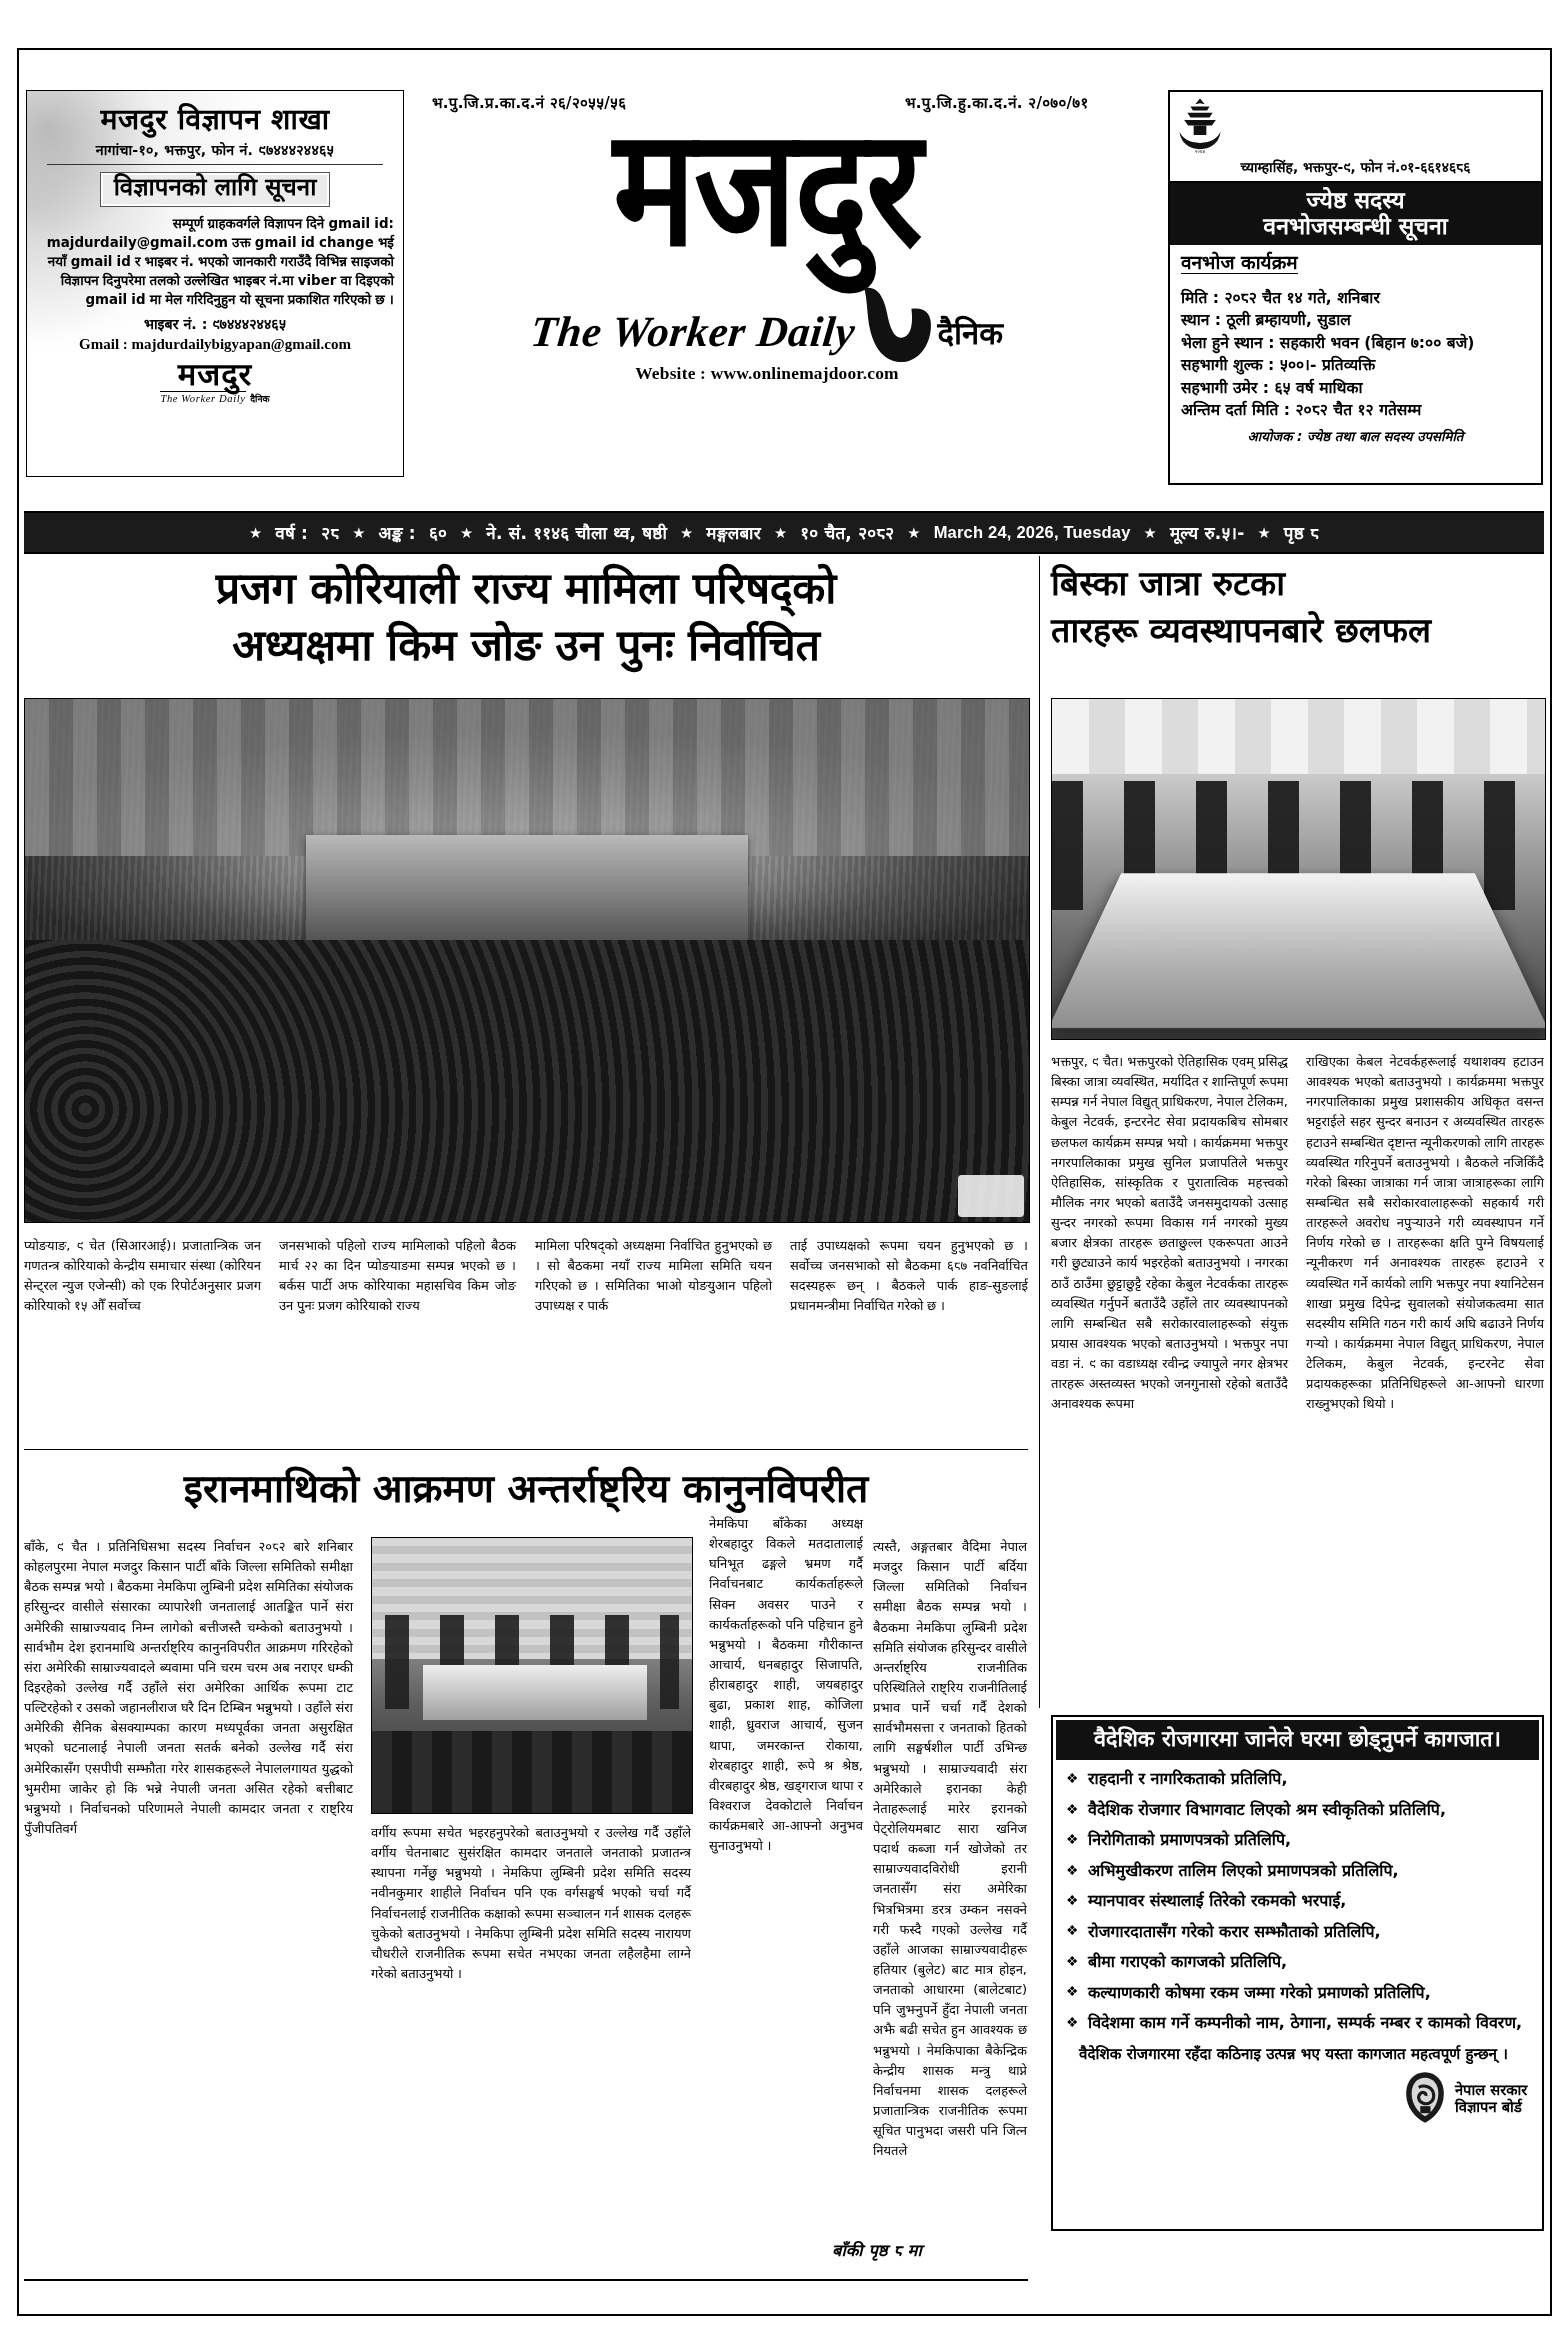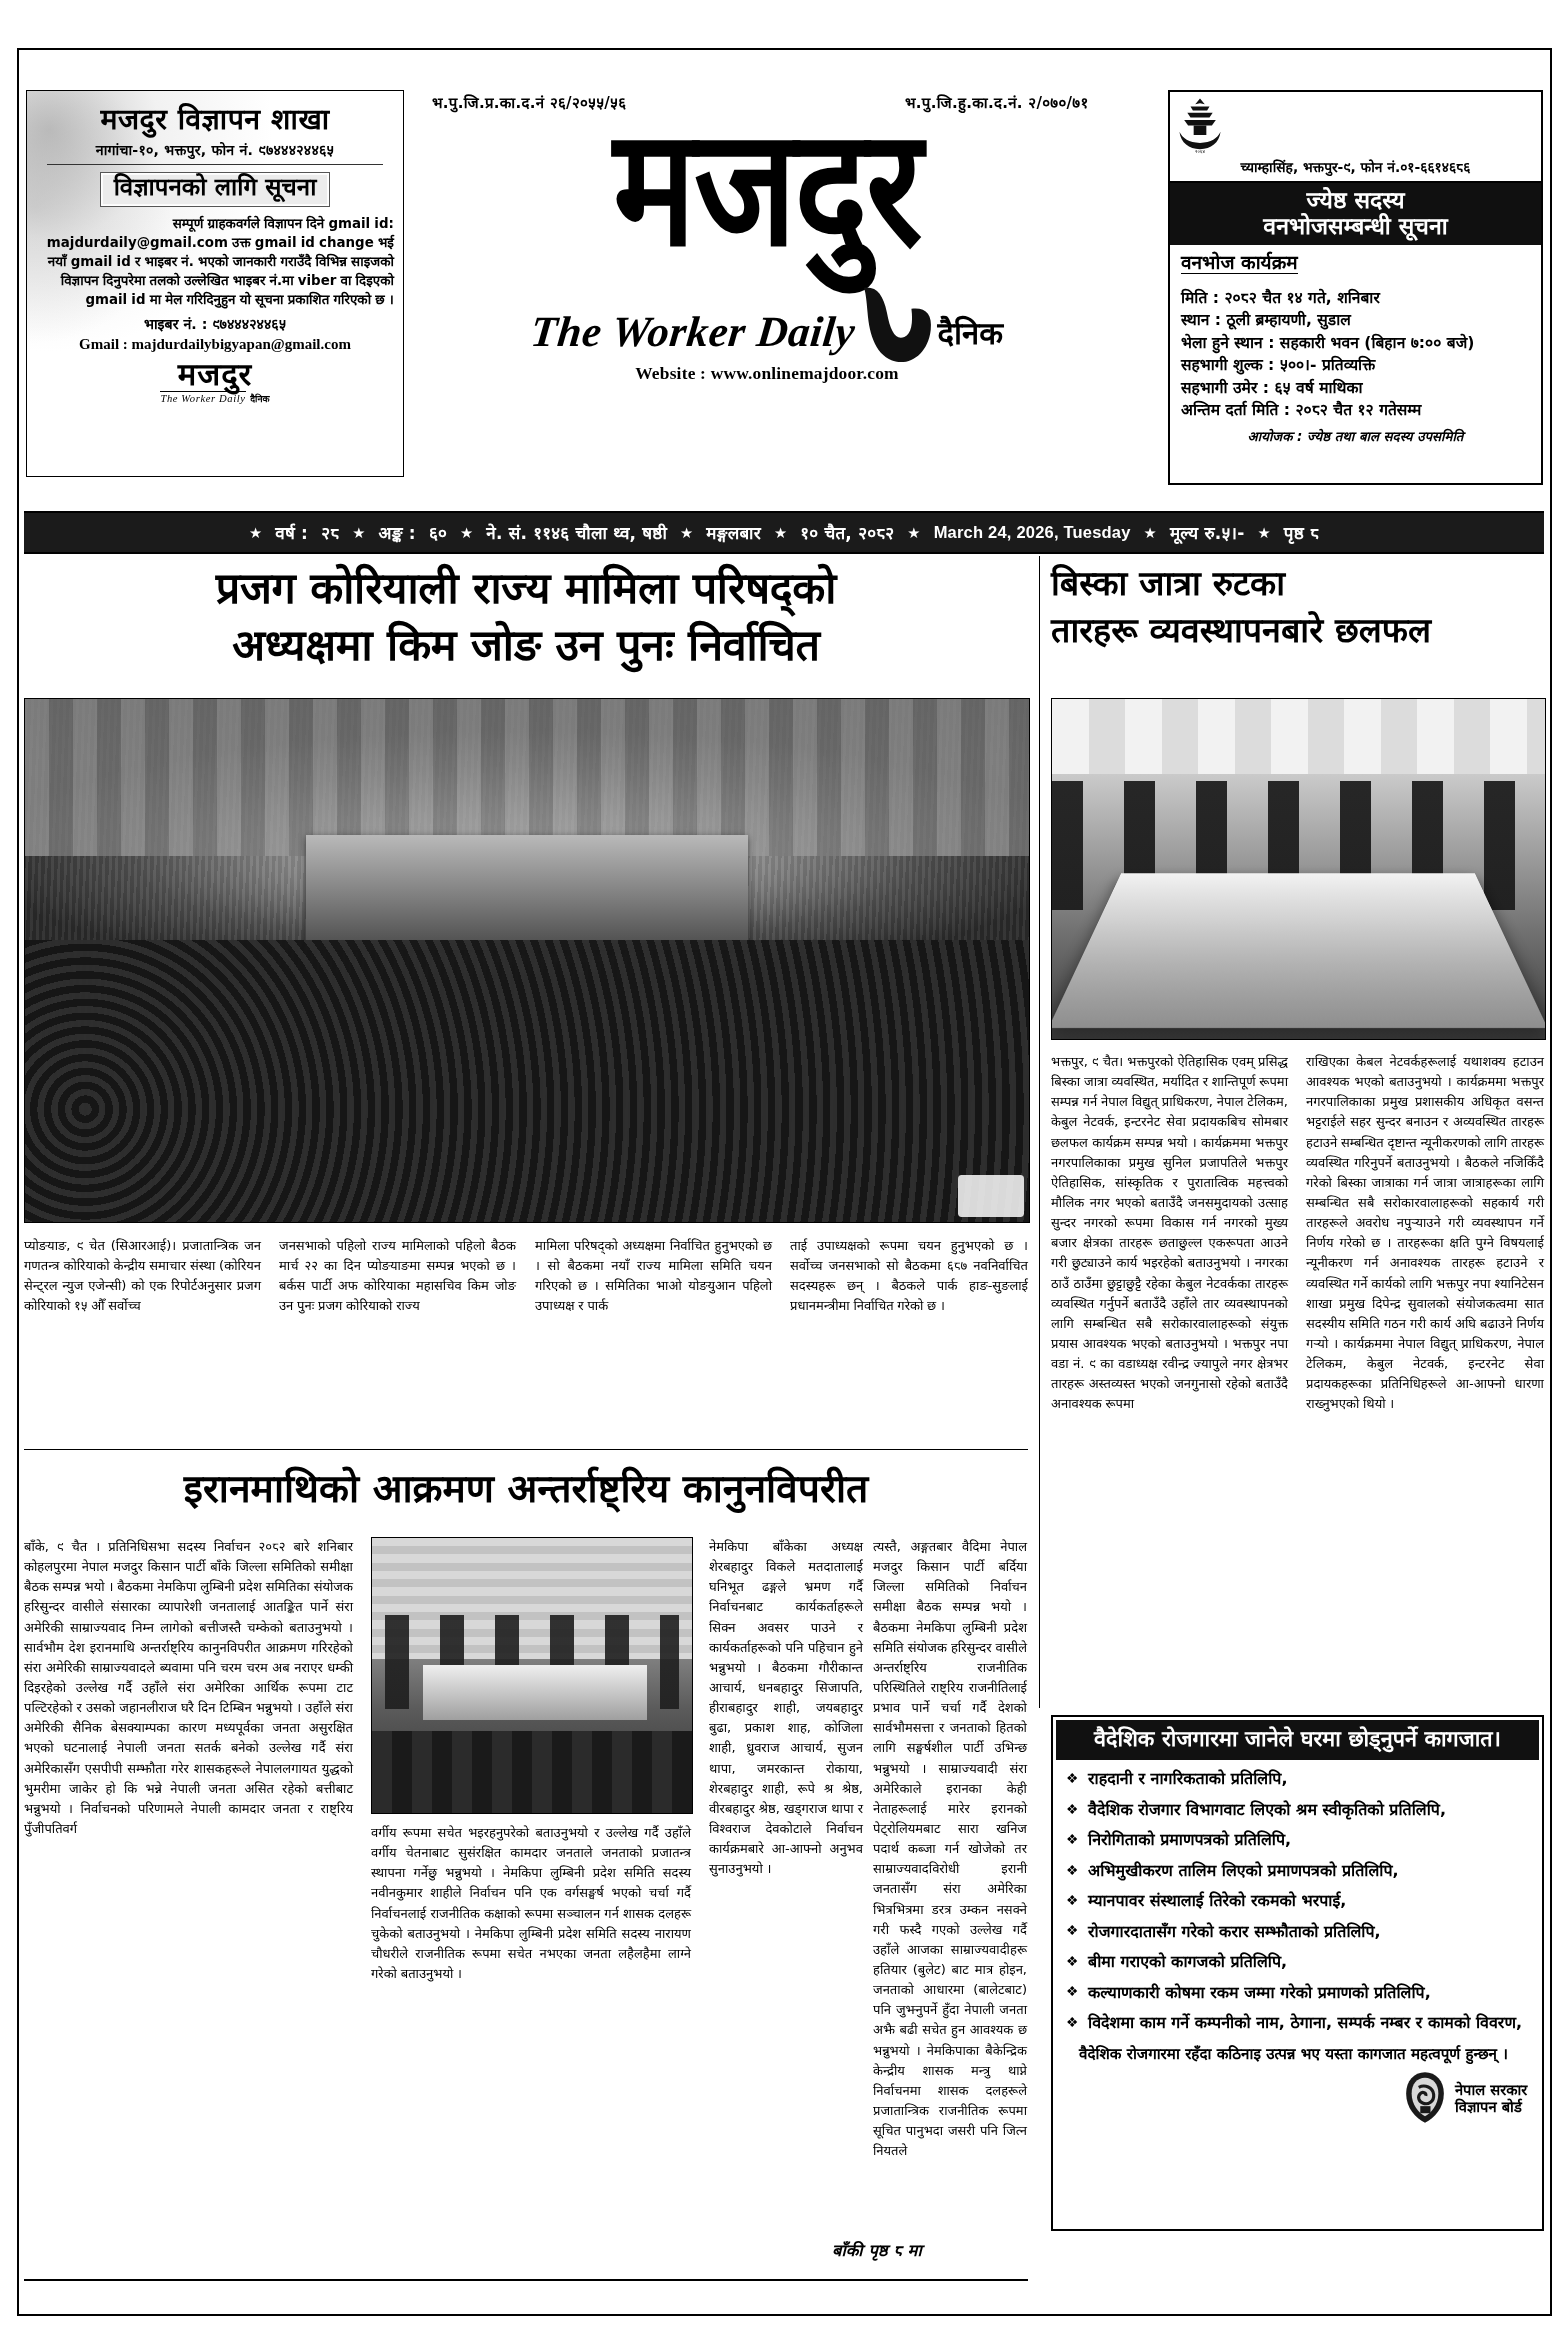--- a/index.html
+++ b/index.html
@@ -717,21 +717,21 @@
 
 निर्वाचनको परिणामले नेपाली कामदार जनता र राष्ट्रिय पुँजीपतिवर्ग</p>
     </div>
     <div class="body-col" style="left:347px; top:1267px; width:320px;">
       <p>वर्गीय रूपमा सचेत भइरहनुपरेको बताउनुभयो र उल्लेख गर्दै उहाँले वर्गीय चेतनाबाट सुसंरक्षित कामदार जनताले जनताको प्रजातन्त्र स्थापना गर्नेछु भन्नुभयो ।
 
 नेमकिपा लुम्बिनी प्रदेश समिति सदस्य नवीनकुमार शाहीले निर्वाचन पनि एक वर्गसङ्घर्ष भएको चर्चा गर्दै निर्वाचनलाई राजनीतिक कक्षाको रूपमा सञ्चालन गर्न शासक दलहरू चुकेको बताउनुभयो ।
 
 नेमकिपा लुम्बिनी प्रदेश समिति सदस्य नारायण चौधरीले राजनीतिक रूपमा सचेत नभएका जनता लहैलहैमा लाग्ने गरेको बताउनुभयो ।</p>
     </div>
-    <div class="body-col" style="left:685px; top:981px; width:154px;">
+    <div class="body-col" style="left:685px; top:958px; width:154px;">
       <p>नेमकिपा बाँकेका अध्यक्ष शेरबहादुर विकले मतदातालाई घनिभूत ढङ्गले भ्रमण गर्दै निर्वाचनबाट कार्यकर्ताहरूले सिक्न अवसर पाउने र कार्यकर्ताहरूको पनि पहिचान हुने भन्नुभयो ।
 
 बैठकमा गौरीकान्त आचार्य, धनबहादुर सिजापति, हीराबहादुर शाही, जयबहादुर बुढा, प्रकाश शाह, कोजिला शाही, ध्रुवराज आचार्य, सुजन थापा, जमरकान्त रोकाया, शेरबहादुर शाही, रूपे श्र श्रेष्ठ, वीरबहादुर श्रेष्ठ, खड्गराज थापा र विश्वराज देवकोटाले निर्वाचन कार्यक्रमबारे आ-आफ्नो अनुभव सुनाउनुभयो ।</p>
     </div>
     <div class="body-col" style="left:849px; top:981px; width:154px;">
       <p>त्यस्तै, अङ्गतबार वैदिमा नेपाल मजदुर किसान पार्टी बर्दिया जिल्ला समितिको निर्वाचन समीक्षा बैठक सम्पन्न भयो ।
 
 बैठकमा नेमकिपा लुम्बिनी प्रदेश समिति संयोजक हरिसुन्दर वासीले अन्तर्राष्ट्रिय राजनीतिक परिस्थितिले राष्ट्रिय राजनीतिलाई प्रभाव पार्ने चर्चा गर्दै देशको सार्वभौमसत्ता र जनताको हितको लागि सङ्घर्षशील पार्टी उभिन्छ भन्नुभयो ।
 
 साम्राज्यवादी संरा अमेरिकाले इरानका केही नेताहरूलाई मारेर इरानको पेट्रोलियमबाट सारा खनिज पदार्थ कब्जा गर्न खोजेको तर साम्राज्यवादविरोधी इरानी जनतासँग संरा अमेरिका भित्रभित्रमा डरत्र उम्कन नसक्ने गरी फस्दै गएको उल्लेख गर्दै उहाँले आजका साम्राज्यवादीहरू हतियार (बुलेट) बाट मात्र होइन, जनताको आधारमा (बालेटबाट) पनि जुझ्नुपर्ने हुँदा नेपाली जनता अझै बढी सचेत हुन आवश्यक छ भन्नुभयो ।

